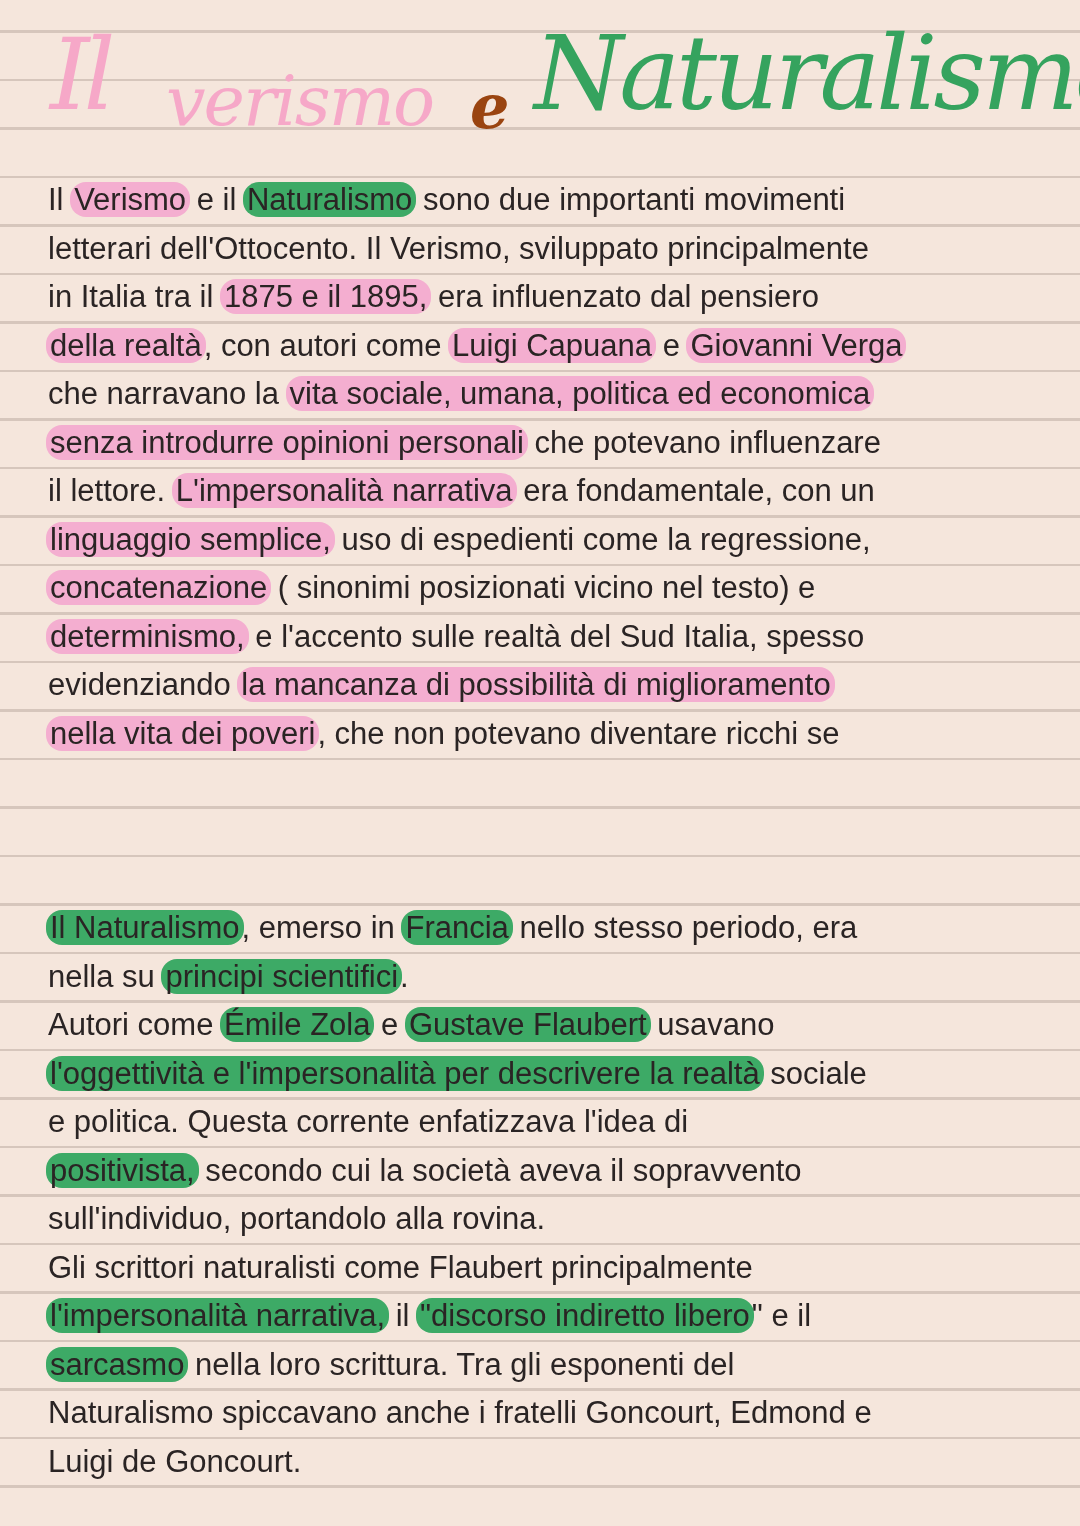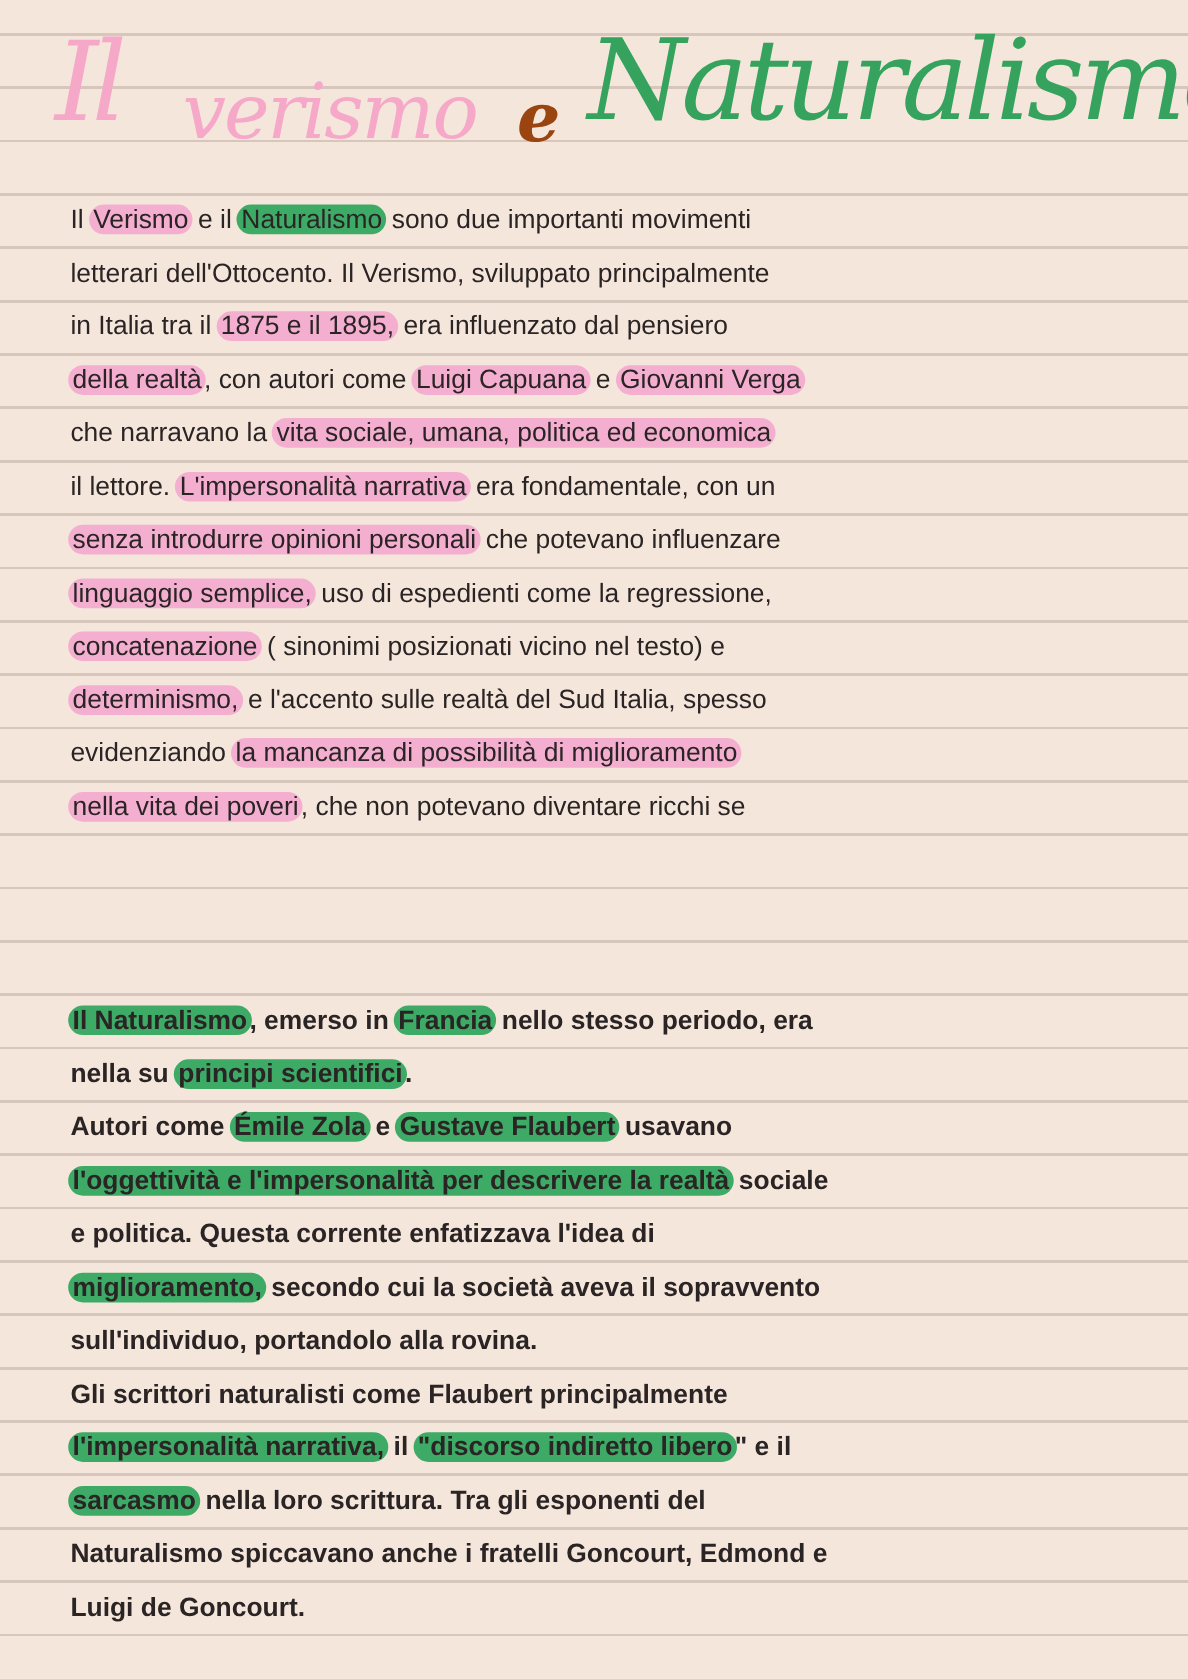--- a/index.html
+++ b/index.html
@@ -30,27 +30,27 @@
     font-family: "DejaVu Serif", serif;
     font-style: italic;
   }
   .title span { position: absolute; white-space: nowrap; }
   .t-il { left: 2px; top: 6px; font-size: 100px; color: #f6a8c8; letter-spacing: -6px; }
   .t-verismo { left: 118px; top: 50px; font-size: 70px; color: #f6a8c8; letter-spacing: -2px; }
   .t-e { left: 422px; top: 60px; font-size: 62px; color: #9a4410; font-weight: bold; }
   .t-nat { left: 486px; top: 4px; font-size: 102px; color: #35a35e; letter-spacing: -4px; }
 
   .para {
-    position: absolute; left: 64px; width: 1000px;
-    font-size: 24px;
+    position: absolute; left: 48px; width: 1000px;
+    font-size: 31px;
     line-height: 48.5px;
     white-space: nowrap;
   }
   .p1 { top: 176px; }
-  .p2 { top: 904px; font-weight: bold; }
+  .p2 { top: 904px; }
   .line { display: block; height: 48.5px; }
   .hl {
     border-radius: 16px;
     padding: 0 4px;
     margin: 0 -2px;
     -webkit-box-decoration-break: clone;
     box-decoration-break: clone;
   }
   .pink { background: #f4aed0; }
   .green { background: #3daa66; }
@@ -66,34 +66,34 @@
   <span class="t-e">e</span>
   <span class="t-nat">Naturalismo</span>
 </div>
 
 <div class="para p1">
     <span class="line"><span>Il </span><span class="hl pink">Verismo</span><span> e il </span><span class="hl green">Naturalismo</span><span> sono due importanti movimenti</span></span>
     <span class="line"><span>letterari dell'Ottocento. Il Verismo, sviluppato principalmente</span></span>
     <span class="line"><span>in Italia tra il </span><span class="hl pink">1875 e il 1895,</span><span> era influenzato dal pensiero</span></span>
     <span class="line"><span class="hl pink">della realtà</span><span>, con autori come </span><span class="hl pink">Luigi Capuana</span><span> e </span><span class="hl pink">Giovanni Verga</span></span>
     <span class="line"><span>che narravano la </span><span class="hl pink">vita sociale, umana, politica ed economica</span></span>
+    <span class="line"><span class="hl pink">senza introdurre opinioni personali</span><span> che potevano influenzare</span></span>
     <span class="line"><span>il lettore. </span><span class="hl pink">L'impersonalità narrativa</span><span> era fondamentale, con un</span></span>
-    <span class="line"><span class="hl pink">senza introdurre opinioni personali</span><span> che potevano influenzare</span></span>
     <span class="line"><span class="hl pink">linguaggio semplice,</span><span> uso di espedienti come la regressione,</span></span>
     <span class="line"><span class="hl pink">concatenazione</span><span> ( sinonimi posizionati vicino nel testo) e</span></span>
     <span class="line"><span class="hl pink">determinismo,</span><span> e l'accento sulle realtà del Sud Italia, spesso</span></span>
     <span class="line"><span>evidenziando </span><span class="hl pink">la mancanza di possibilità di miglioramento</span></span>
     <span class="line"><span class="hl pink">nella vita dei poveri</span><span>, che non potevano diventare ricchi se</span></span>
   </div>
 <div class="para p2">
     <span class="line"><span class="hl green">Il Naturalismo</span><span>, emerso in </span><span class="hl green">Francia</span><span> nello stesso periodo, era</span></span>
     <span class="line"><span>nella su </span><span class="hl green">principi scientifici</span><span>.</span></span>
     <span class="line"><span>Autori come </span><span class="hl green">Émile Zola</span><span> e </span><span class="hl green">Gustave Flaubert</span><span> usavano</span></span>
     <span class="line"><span class="hl green">l'oggettività e l'impersonalità per descrivere la realtà</span><span> sociale</span></span>
     <span class="line"><span>e politica. Questa corrente enfatizzava l'idea di</span></span>
-    <span class="line"><span class="hl green">miglioramento,</span><span> secondo cui la società aveva il sopravvento</span></span>
+    <span class="line"><span class="hl green">positivista,</span><span> secondo cui la società aveva il sopravvento</span></span>
     <span class="line"><span>sull'individuo, portandolo alla rovina.</span></span>
     <span class="line"><span>Gli scrittori naturalisti come Flaubert principalmente</span></span>
     <span class="line"><span class="hl green">l'impersonalità narrativa,</span><span> il </span><span class="hl green">"discorso indiretto libero</span><span>" e il</span></span>
     <span class="line"><span class="hl green">sarcasmo</span><span> nella loro scrittura. Tra gli esponenti del</span></span>
     <span class="line"><span>Naturalismo spiccavano anche i fratelli Goncourt, Edmond e</span></span>
     <span class="line"><span>Luigi de Goncourt.</span></span>
   </div>
 
 </body></html>

